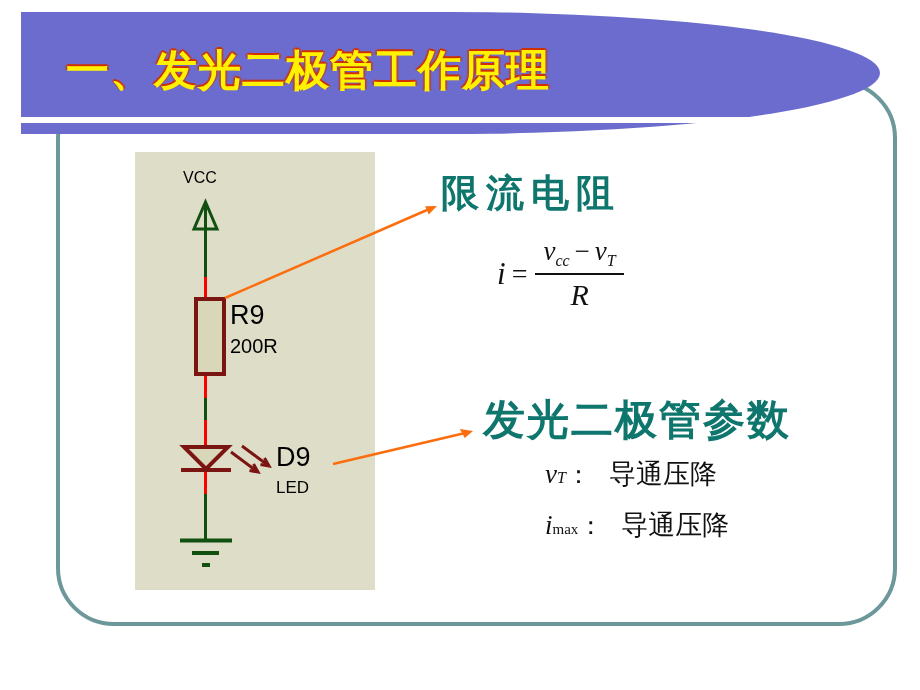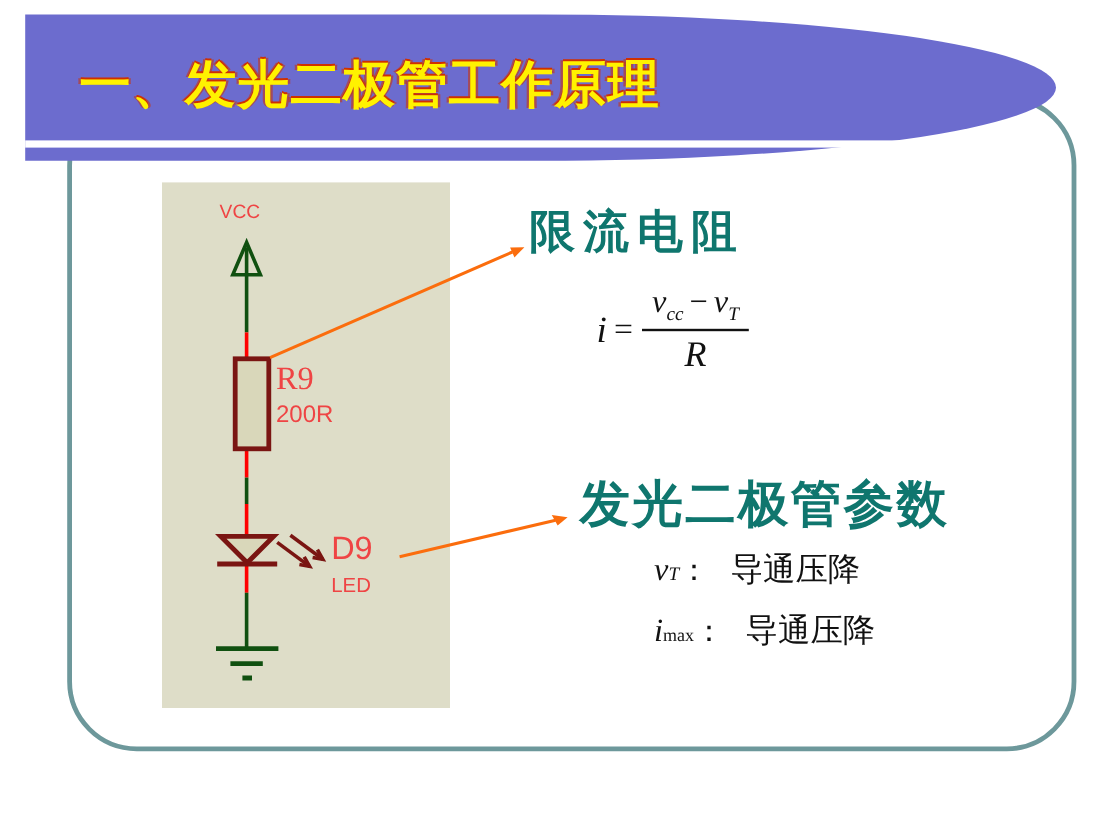--- a/index.html
+++ b/index.html
@@ -24,23 +24,23 @@
   .title{
     position:absolute;left:66px;top:42px;
     font-family:"Liberation Serif",serif;font-weight:bold;font-size:43px;
     color:#FFF200;letter-spacing:1px;white-space:nowrap;
     text-shadow:0 -2px 0 #D03000,-2px -1px 0 rgba(208,48,0,.55),2px -1px 0 rgba(208,48,0,.55);
   }
   .panel{
     position:absolute;left:135px;top:152px;width:240px;height:438px;background:#DEDDC8;
   }
   .circuit-svg{position:absolute;left:0;top:0;width:920px;height:690px;}
-  .clabel{position:absolute;color:#ef4444;font-family:"Liberation Sans",sans-serif;white-space:nowrap;}
+  .clabel{position:absolute;color:#000000;font-family:"Liberation Sans",sans-serif;white-space:nowrap;}
   .vcc{left:183px;top:169px;font-size:16px;}
-  .rref{left:230px;top:300px;font-size:27px;font-family:Liberation Serif, serif;}
+  .rref{left:230px;top:300px;font-size:27px;}
   .rval{left:230px;top:335px;font-size:20px;}
   .dref{left:276px;top:442px;font-size:27px;}
   .dval{left:276px;top:478px;font-size:17px;}
   .callout{
     position:absolute;color:#0f766e;font-family:"Liberation Serif",serif;
     font-weight:bold;white-space:nowrap;
   }
   .callout1{left:441px;top:168px;font-size:38px;letter-spacing:7px;}
   .callout2{left:483px;top:392px;font-size:42px;letter-spacing:2px;}
   .formula{

